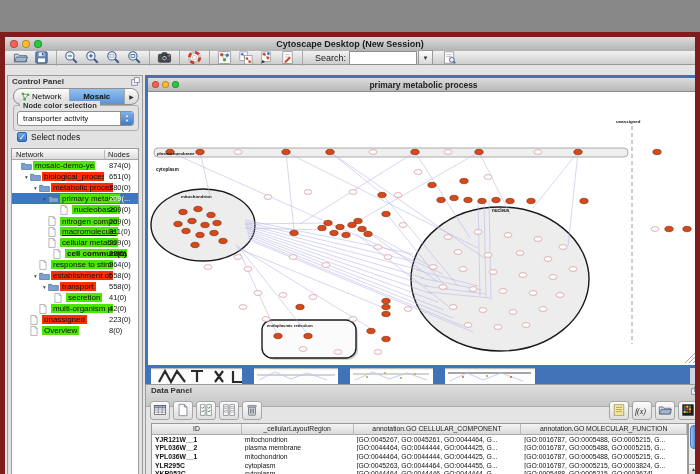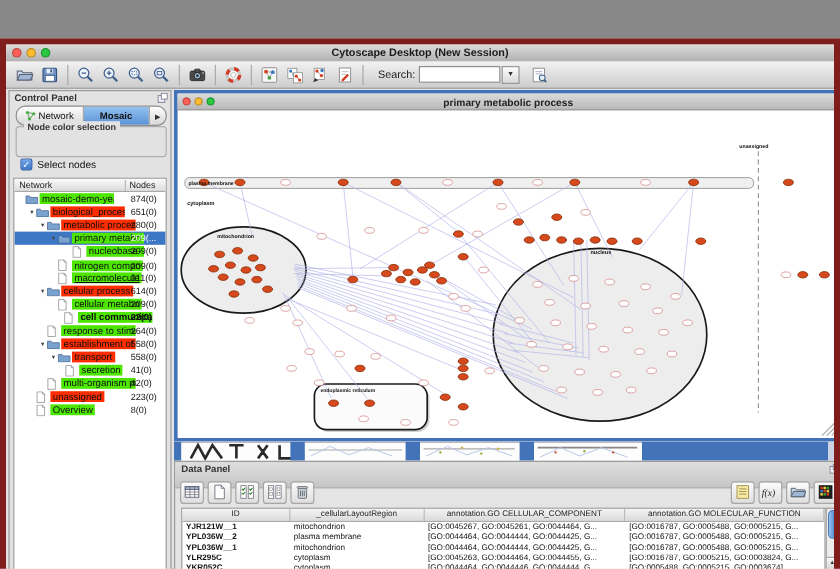--- a/index.html
+++ b/index.html
@@ -5,21 +5,21 @@
   html,body{margin:0;padding:0;}
   body{width:700px;height:474px;font-family:"Liberation Sans",sans-serif;background:#888;}
   #app{position:relative;width:700px;height:474px;background:#e4e4e4;overflow:hidden;border:5px solid #7f1d1d;box-sizing:border-box;margin-top:32px;}
   
   .titlebar{position:absolute;left:0;top:0;right:0;height:14px;background:linear-gradient(#dcdcdc,#b2b2b2);border-bottom:1px solid #7f7f7f;}
   .traffic{position:absolute;left:5px;top:3px;display:flex;gap:4px;}
   .light{width:8px;height:8px;border-radius:50%;border:0.5px solid rgba(0,0,0,.25);box-sizing:border-box;}
   .l-red{background:#ff5f57}.l-yel{background:#febc2e}.l-grn{background:#28c840}
   .app-title{position:absolute;left:0;right:0;top:2px;text-align:center;font-size:9px;font-weight:bold;color:#1a1a1a;}
   
-  .toolbar{position:absolute;left:0;top:14px;right:0;height:23px;background:linear-gradient(#f2f2f2,#cdcdcd);border-bottom:1px solid #979797;display:flex;align-items:center;padding-left:5px;box-sizing:border-box;}
+  .toolbar{position:absolute;left:0;top:14px;right:0;height:14px;background:linear-gradient(#f2f2f2,#cdcdcd);border-bottom:1px solid #979797;display:flex;align-items:center;padding-left:5px;box-sizing:border-box;}
   .tbtn{border:none;background:transparent;padding:0;width:21px;height:19px;display:flex;align-items:center;justify-content:center;}
   .icn{display:flex;align-items:center;justify-content:center;}
   .tsep{width:1px;height:17px;background:#aaa;margin:0 4px;}
   .search-label{font-size:9px;color:#222;margin-left:8px;margin-right:3px;}
   .search-input{width:62px;height:12px;border:1px solid #8f8f8f;background:#fff;font-size:8px;padding:0 2px;}
   .search-combo{width:15px;height:15px;margin-left:1px;border:1px solid #999;background:linear-gradient(#fefefe,#d8d8d8);font-size:6px;line-height:6px;color:#333;display:flex;align-items:center;justify-content:center;padding:0;}
   .search-config{margin-left:6px;}
   
   #control-panel{position:absolute;left:2px;top:38px;width:136px;height:418px;background:#e2e2e2;border:1px solid #9b9b9b;box-sizing:border-box;}
   .cp-header{position:relative;height:11px;font-size:8px;font-weight:bold;color:#333;padding:1px 4px 0;}
@@ -274,20 +274,27 @@
           <span>Network</span>
         </div>
         <div class="cp-tab active">
           <span>Mosaic</span>
         </div>
         <div class="cp-tab arrowseg">▶</div>
       </div>
     <div class="groupbox">
       <span class="groupbox-label">Node color selection</span>
     </div>
+    <div class="dropdown">
+      <span class="dropdown-value">transporter activity</span>
+      <span class="dropdown-stepper">
+          <span>▲</span>
+          <span>▼</span>
+        </span>
+    </div>
     <div class="cb-row">
       <span class="checkbox">✓</span>
       <span class="cb-label">Select nodes</span>
     </div>
     <div class="treebox">
       <div class="tree-header">
         <span class="th-net">Network</span>
         <span class="th-nodes">Nodes</span>
       </div>
       <div id="tree-rows">
@@ -356,30 +363,20 @@
           <div class="trow" style="padding-left: 29px; text-decoration: underline;">
             <span class="tarrow"></span>
             <span class="ticon">
               <svg viewBox="0 0 9 11" width="8" height="10">
                 <path d="M1 .5h5l2 2v8H1z" fill="#fff" stroke="#8a8a8a" stroke-width=".7"></path>
                 <path d="M6 .5v2h2" fill="none" stroke="#8a8a8a" stroke-width=".7"></path>
               </svg>
             </span>
             <span class="tlabel bg-green">macromolecule</span>
             <span class="tcount">311(0)</span>
-          </div>
-          <div class="trow" style="padding-left: 20px;">
-            <span class="tarrow">▾</span>
-            <span class="ticon">
-              <svg viewBox="0 0 12 9" width="11" height="8">
-                <path d="M.5 8.5v-7h3.4l1 1.4h6.6v5.6z" fill="#7ba3d0" stroke="#41618e" stroke-width=".7"></path>
-              </svg>
-            </span>
-            <span class="tlabel bg-red">cellular process</span>
-            <span class="tcount">614(0)</span>
           </div>
           <div class="trow" style="padding-left: 29px;">
             <span class="tarrow"></span>
             <span class="ticon">
               <svg viewBox="0 0 9 11" width="8" height="10">
                 <path d="M1 .5h5l2 2v8H1z" fill="#fff" stroke="#8a8a8a" stroke-width=".7"></path>
                 <path d="M6 .5v2h2" fill="none" stroke="#8a8a8a" stroke-width=".7"></path>
               </svg>
             </span>
             <span class="tlabel bg-green">cellular metabo</span>

